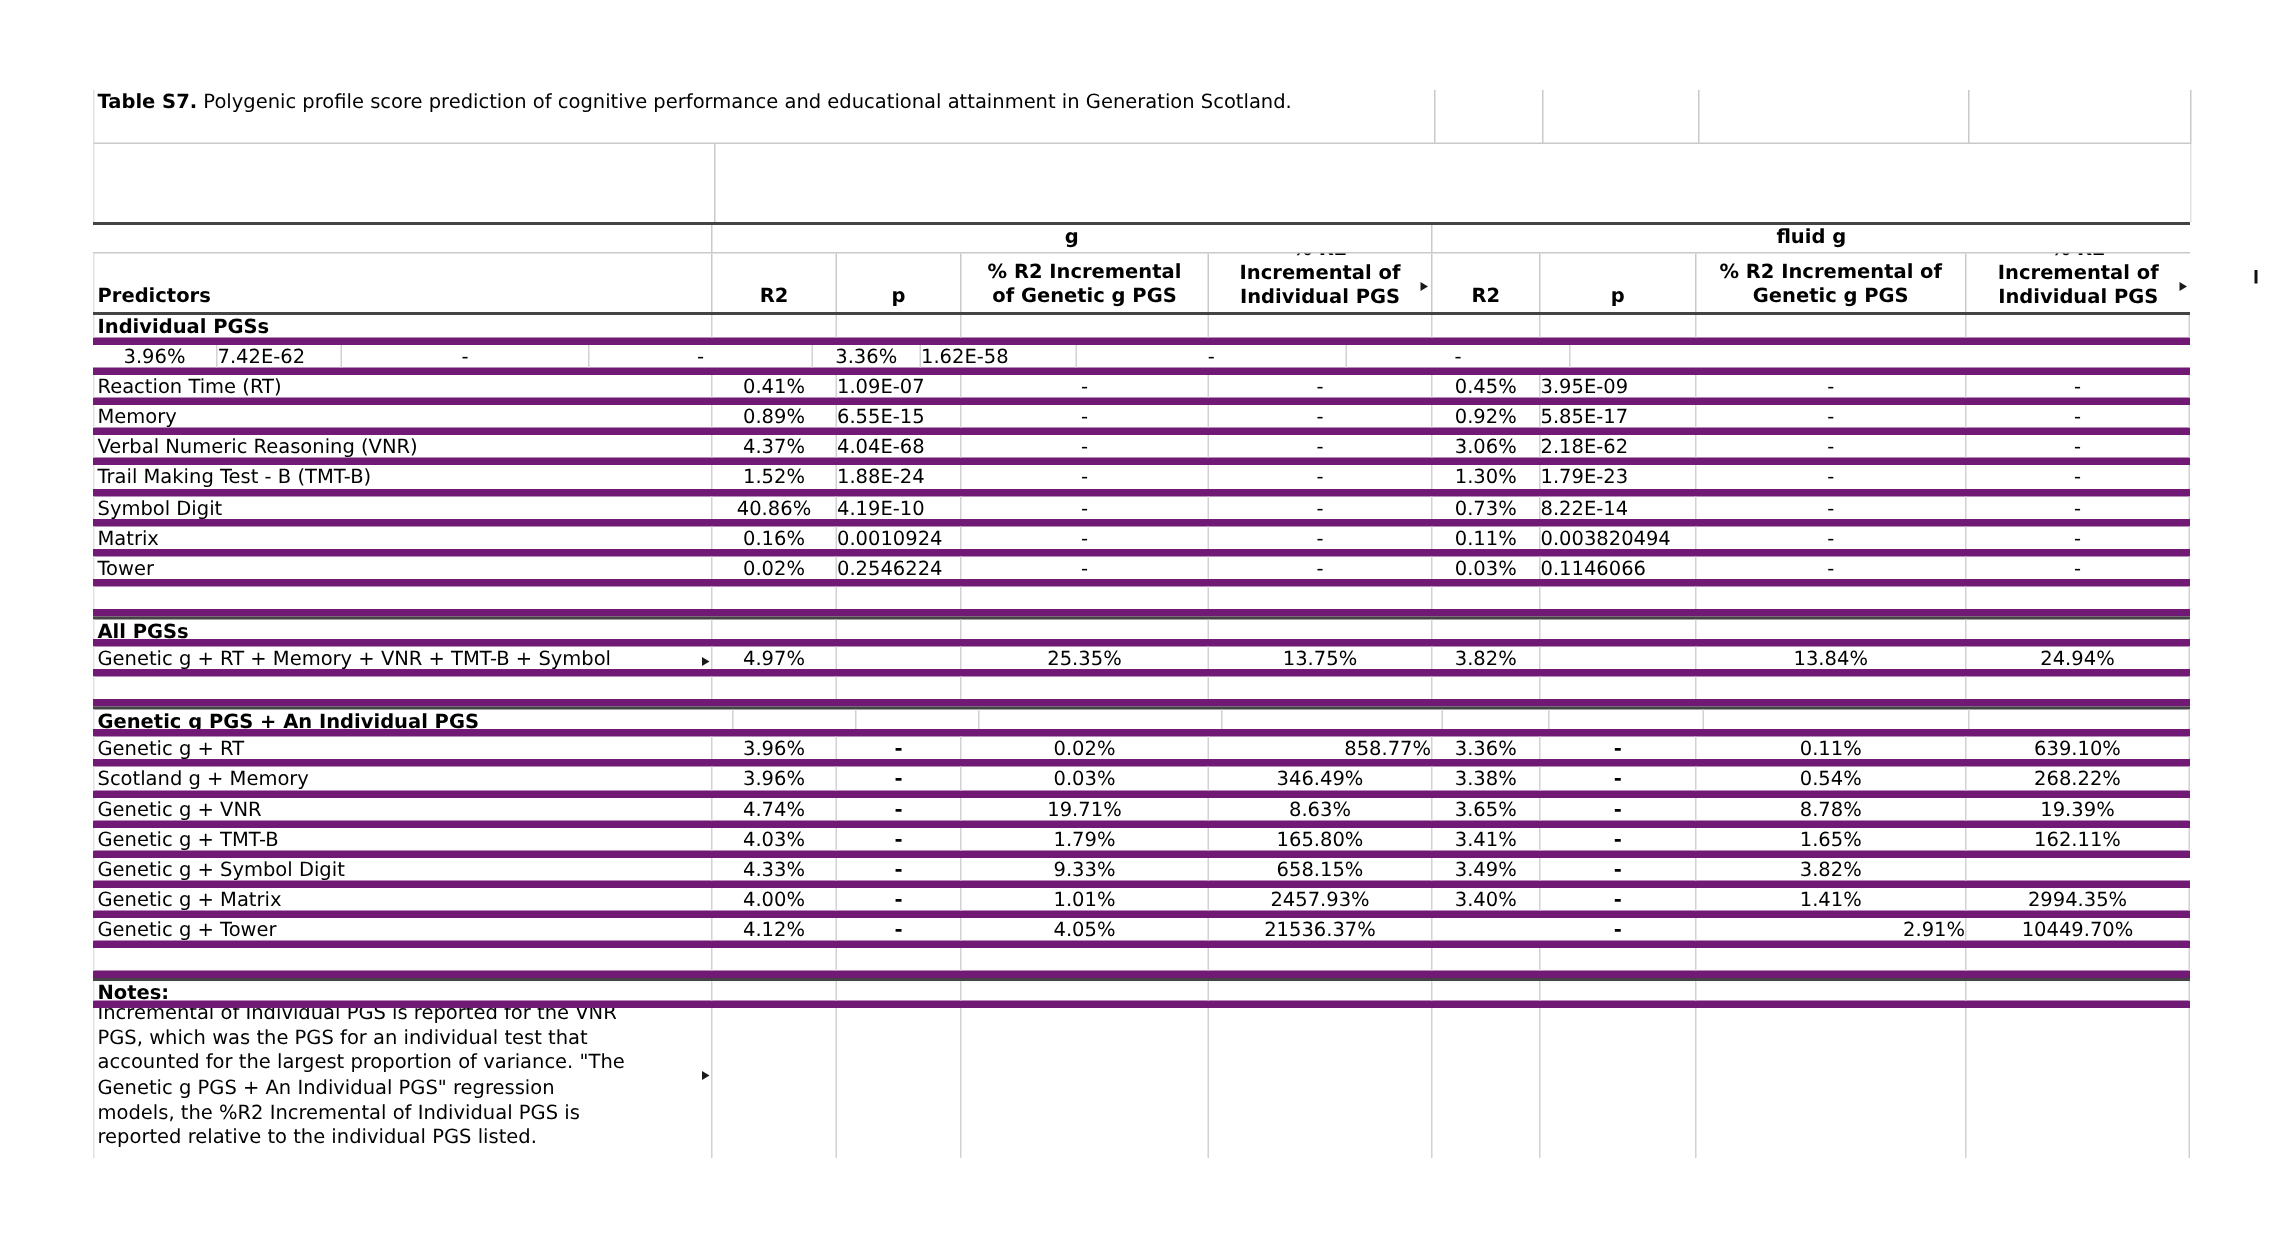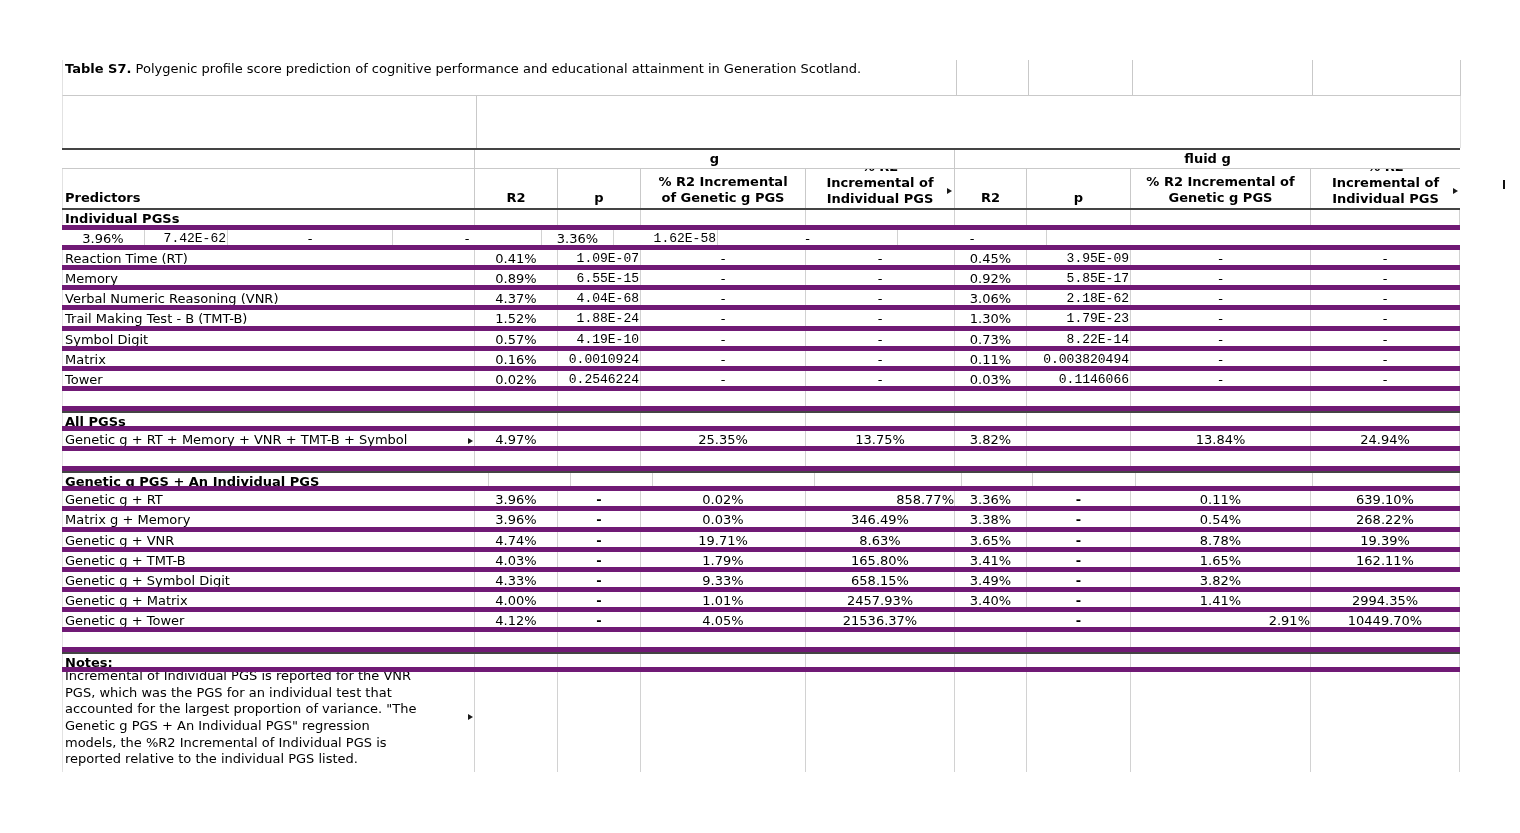--- a/index.html
+++ b/index.html
@@ -23,21 +23,21 @@
   .hlines{line-height:16px;padding-bottom:2px;}
   .hcell.clipped{display:block;}
   .hcell.clipped .hlines{margin-top:-10px;padding-bottom:0;}
   
   .row{display:flex;height:20.1px;box-sizing:border-box;border-bottom:5px solid #701a75;}
   .row.sep-top{border-top:2px solid #444;}
   .cell{box-sizing:border-box;border-right:1px solid #d2d2d2;font-size:13px;line-height:18px;
         overflow:hidden;white-space:nowrap;position:relative;}
   .cell.c0{padding-left:2px;border-left:1px solid #e2e2e2;}
   .cell.num{text-align:center;}
-  .cell.pnum{text-align:right;padding-right:1px;font-family:Liberation Mono, monospace;}
+  .cell.pnum{text-align:left;padding-right:11px;}
   .cell.dash{text-align:center;}
   .cell.dash-bold{text-align:center;font-weight:bold;}
   .cell.section-label{font-weight:bold;}
   
   #notes-block{display:flex;height:100px;}
   #notes-block .ncell{box-sizing:border-box;border-right:1px solid #d2d2d2;position:relative;overflow:hidden;}
   #notes-block .ncell.c0{border-left:1px solid #e2e2e2;}
   #notes-text{font-size:13px;line-height:16.6px;margin-top:-4px;padding-left:2px;}
   
   .clip-arrow{position:absolute;width:0;height:0;border-left:5px solid #1a1a1a;
@@ -186,21 +186,21 @@
         <div class="cell cx pnum" style="width: 83px;">1.88E-24</div>
         <div class="cell cx dash" style="width: 165px;">-</div>
         <div class="cell cx dash" style="width: 149px;">-</div>
         <div class="cell cx num" style="width: 72px;">1.30%</div>
         <div class="cell cx pnum" style="width: 104px;">1.79E-23</div>
         <div class="cell cx dash" style="width: 180px;">-</div>
         <div class="cell cx dash" style="width: 149px; border-right: 1px solid rgb(210, 210, 210);">-</div>
       </div>
       <div class="row">
         <div class="cell c0" style="width: 413px;">Symbol Digit</div>
-        <div class="cell cx num" style="width: 83px;">0.57%</div>
+        <div class="cell cx num" style="width: 83px;">40.86%</div>
         <div class="cell cx pnum" style="width: 83px;">4.19E-10</div>
         <div class="cell cx dash" style="width: 165px;">-</div>
         <div class="cell cx dash" style="width: 149px;">-</div>
         <div class="cell cx num" style="width: 72px;">0.73%</div>
         <div class="cell cx pnum" style="width: 104px;">8.22E-14</div>
         <div class="cell cx dash" style="width: 180px;">-</div>
         <div class="cell cx dash" style="width: 149px; border-right: 1px solid rgb(210, 210, 210);">-</div>
       </div>
       <div class="row">
         <div class="cell c0" style="width: 413px;">Matrix</div>
@@ -284,21 +284,21 @@
         <div class="cell cx num" style="width: 83px;">3.96%</div>
         <div class="cell cx dash-bold" style="width: 83px;">-</div>
         <div class="cell cx num" style="width: 165px;">0.02%</div>
         <div class="cell cx num" style="width: 149px; text-align: right;">858.77%</div>
         <div class="cell cx num" style="width: 72px;">3.36%</div>
         <div class="cell cx dash-bold" style="width: 104px;">-</div>
         <div class="cell cx num" style="width: 180px;">0.11%</div>
         <div class="cell cx num" style="width: 149px; border-right: 1px solid rgb(210, 210, 210);">639.10%</div>
       </div>
       <div class="row">
-        <div class="cell c0" style="width: 413px;">Matrix g + Memory</div>
+        <div class="cell c0" style="width: 413px;">Scotland g + Memory</div>
         <div class="cell cx num" style="width: 83px;">3.96%</div>
         <div class="cell cx dash-bold" style="width: 83px;">-</div>
         <div class="cell cx num" style="width: 165px;">0.03%</div>
         <div class="cell cx num" style="width: 149px;">346.49%</div>
         <div class="cell cx num" style="width: 72px;">3.38%</div>
         <div class="cell cx dash-bold" style="width: 104px;">-</div>
         <div class="cell cx num" style="width: 180px;">0.54%</div>
         <div class="cell cx num" style="width: 149px; border-right: 1px solid rgb(210, 210, 210);">268.22%</div>
       </div>
       <div class="row">

